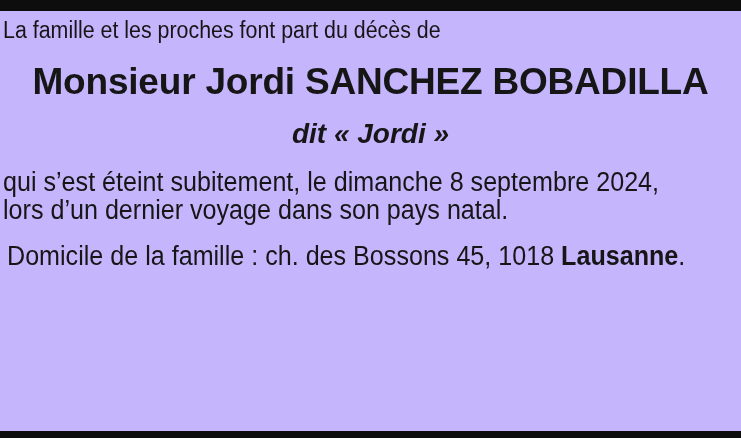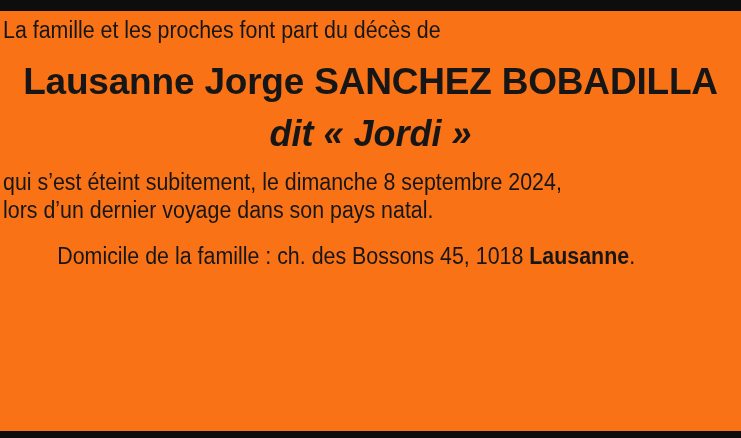--- a/index.html
+++ b/index.html
@@ -8,21 +8,21 @@
     width: 741px;
     height: 438px;
     font-family: "Liberation Sans", sans-serif;
     color: #161616;
     overflow: hidden;
   }
   .page {
     position: relative;
     width: 741px;
     height: 438px;
-    background: #f97316;
+    background: #c4b5fd;
     overflow: hidden;
   }
   .bar {
     position: absolute;
     left: 0;
     width: 741px;
     background: #0d0d0d;
   }
   .bar.top { top: 0; height: 11px; }
   .bar.bottom { bottom: 0; height: 7px; }
@@ -52,47 +52,47 @@
     font-size: 37px;
     line-height: 42px;
     font-weight: bold;
     text-align: center;
     white-space: nowrap;
     letter-spacing: -0.2px;
   }
   .nickname {
     margin-top: 12px;
     margin-right: 3px;
-    font-size: 36px;
+    font-size: 28px;
     line-height: 38px;
     font-weight: bold;
     font-style: italic;
     text-align: center;
   }
   .para {
     margin-top: 15px;
-    font-size: 23px;
+    font-size: 27px;
     line-height: 28px;
     font-weight: 500;
   }
   .para.last { margin-top: 18px; text-align: center; }
   .para b, .para .bold { font-weight: bold; }
 </style>
 </head>
 <body>
 
 <div class="page">
 
   <div class="bar top"></div>
 
   <div class="content">
 
     <p class="intro cond">La famille et les proches font part du décès de</p>
 
-    <h1 class="name">Lausanne Jorge SANCHEZ BOBADILLA</h1>
+    <h1 class="name">Monsieur Jordi SANCHEZ BOBADILLA</h1>
 
     <div class="nickname">dit « Jordi »</div>
 
     <p class="para">
       <span class="cond">qui s’est éteint subitement, le dimanche 8 septembre 2024,</span>
       <span class="cond">lors d’un dernier voyage dans son pays natal.</span>
     </p>
 
 
 

